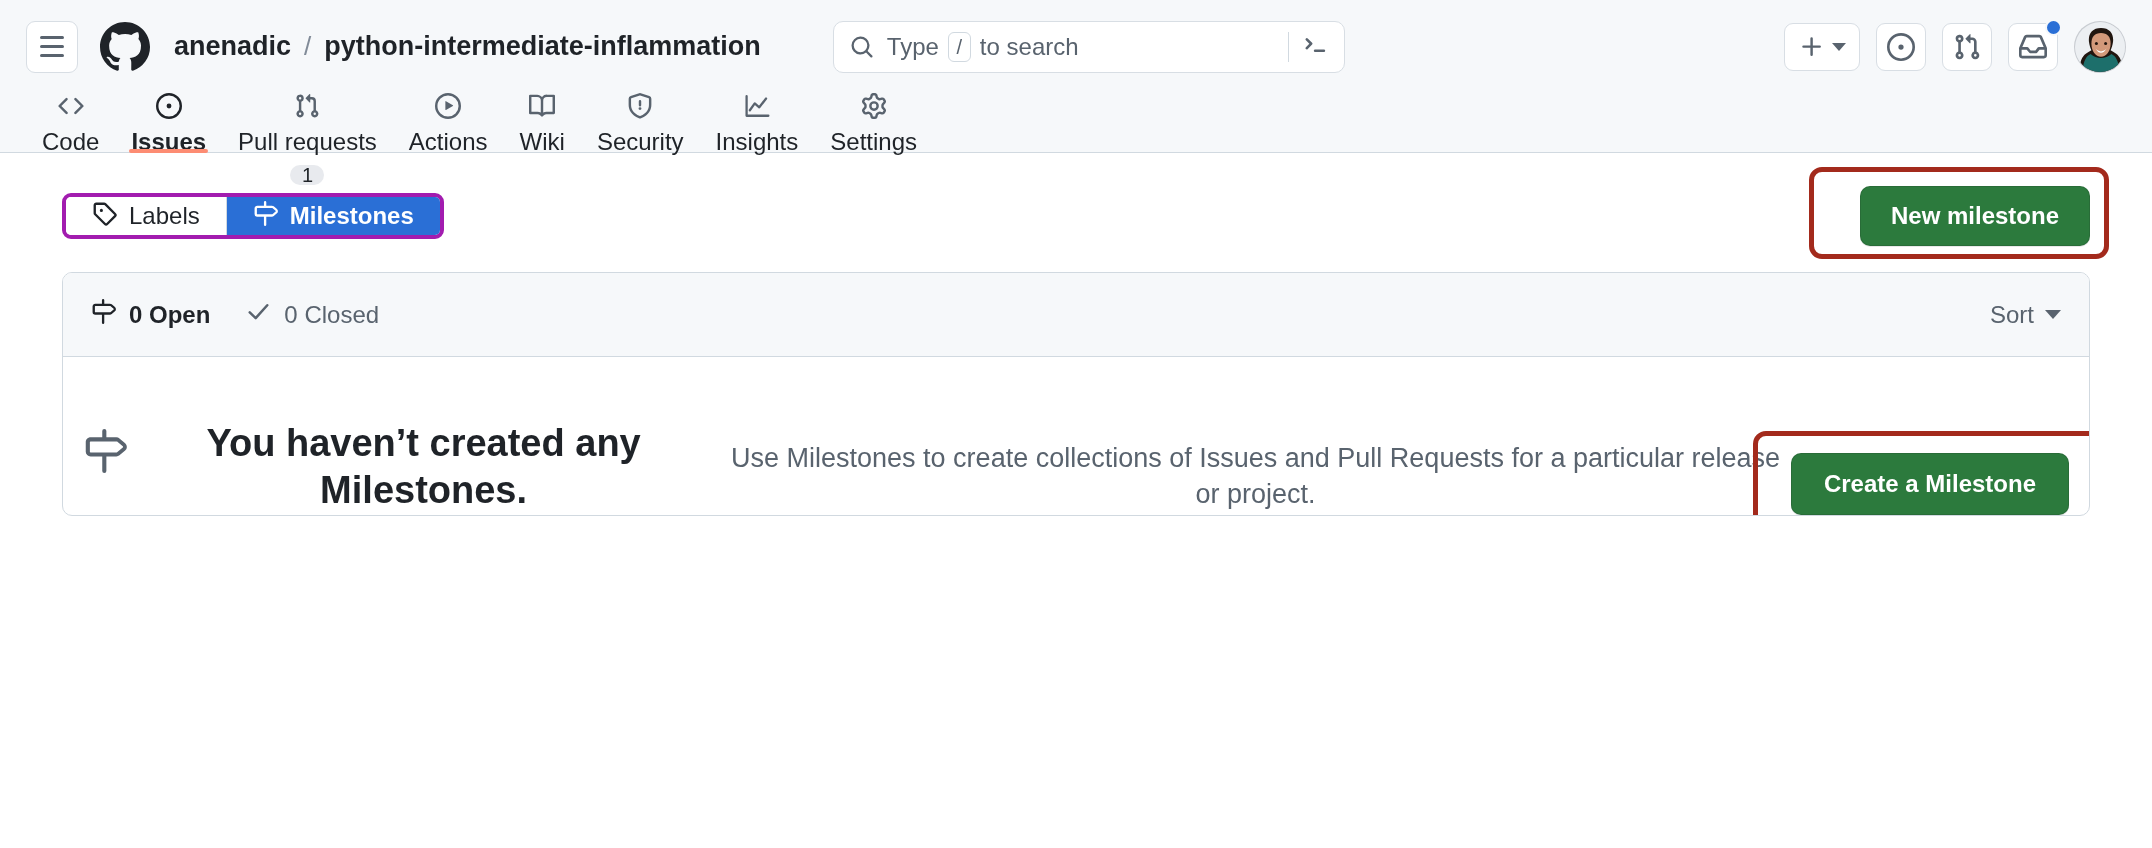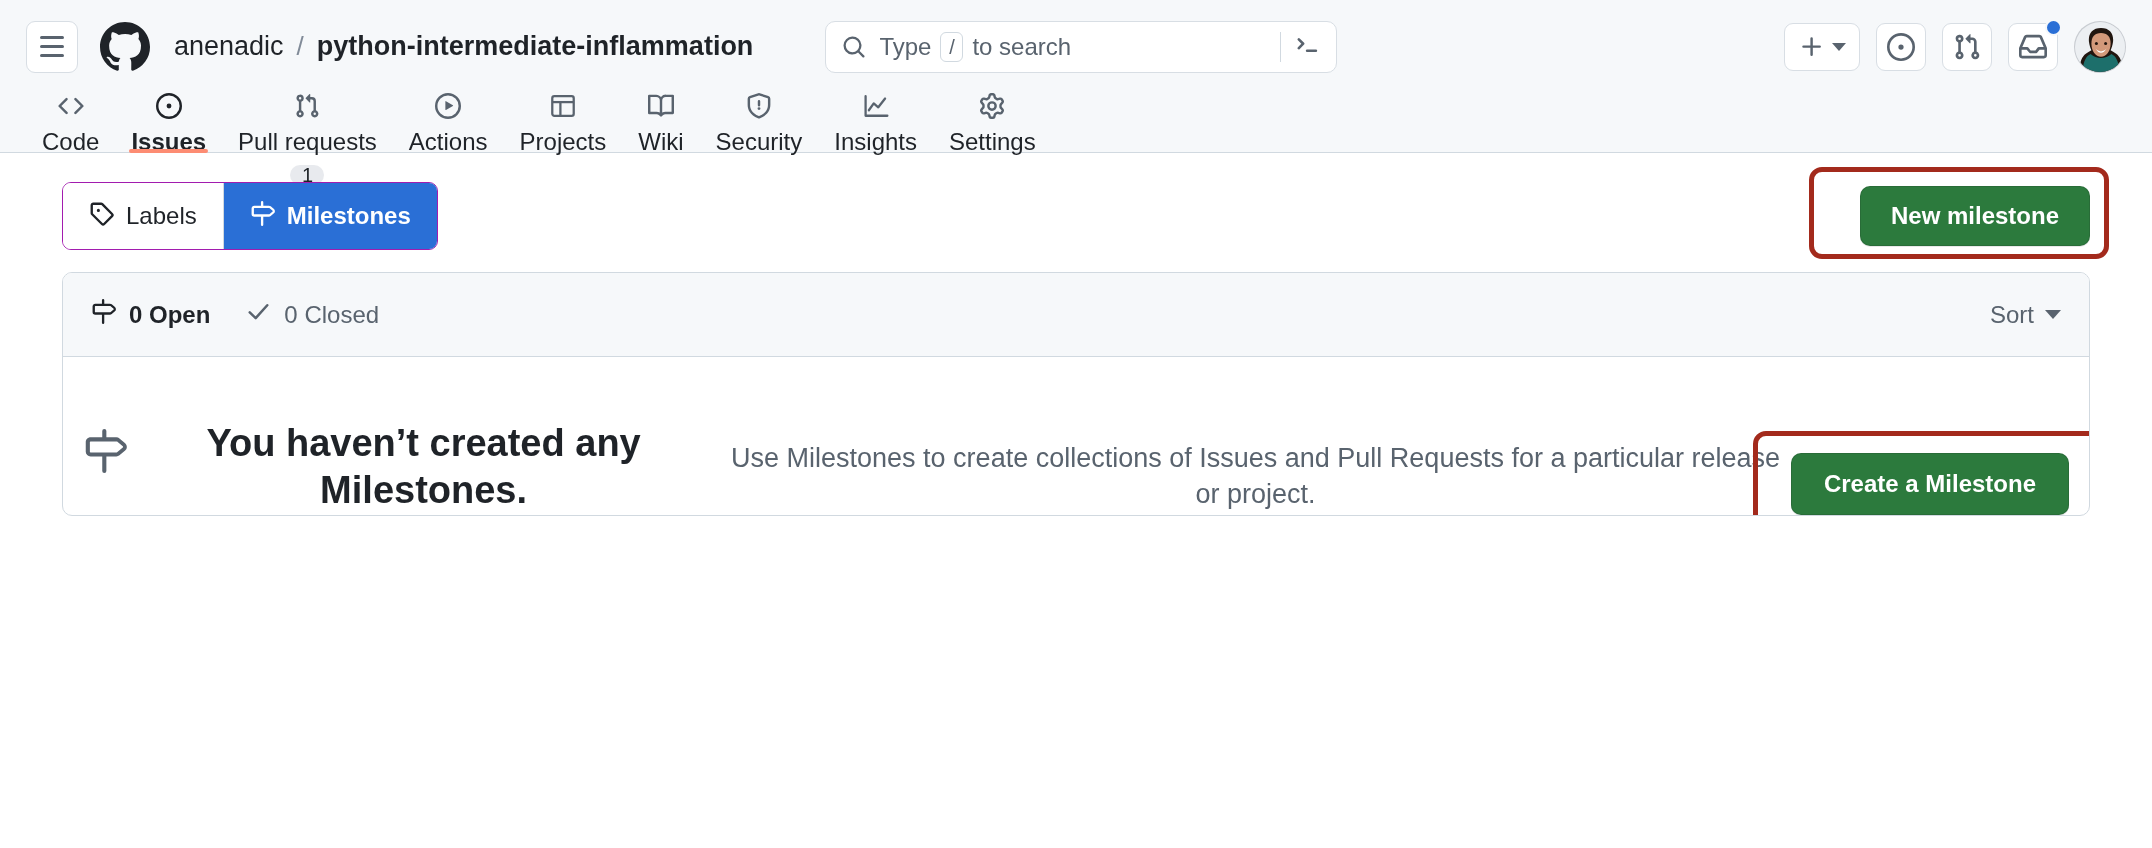--- a/index.html
+++ b/index.html
@@ -54,21 +54,21 @@
 
   .breadcrumb {
     margin-left: 24px;
     display: flex;
     align-items: baseline;
     gap: 13px;
     font-size: 27px;
     flex: none;
     white-space: nowrap;
   }
-  .breadcrumb .owner { color: #1f2328; font-weight: 400; }
+  .breadcrumb .owner { color: #1f2328; font-weight: 700; }
   .breadcrumb .sep { color: #818b98; font-weight: 300; font-size: 26px; }
   .breadcrumb .repo { color: #1f2328; font-weight: 700; }
 
   .search-wrap {
     margin-left: 72px;
     width: 512px;
     height: 52px;
     background: #ffffff;
     border: 1px solid #d8dee4;
     border-radius: 10px;
@@ -219,24 +219,24 @@
     display: flex;
     align-items: center;
     justify-content: space-between;
     height: 60px;
     position: relative;
   }
 
   .segmented {
     display: flex;
     align-items: stretch;
-    border: 1px solid #a21caf;
+    border: 4px solid #a21caf;
     border-radius: 9px;
     overflow: hidden;
-    height: 68px;
+    height: 46px;
     flex: none;
   }
   .seg-btn {
     display: flex;
     align-items: center;
     gap: 12px;
     padding: 0 26px;
     font-size: 24px;
     background: #ffffff;
     color: #1f2328;
@@ -539,30 +539,20 @@
     <span class="tab-icon">
       <svg width="26" height="26" viewBox="0 0 16 16" fill="#59636e" aria-hidden="true">
         <path d="M8 0a8 8 0 1 1 0 16A8 8 0 0 1 8 0ZM1.5 8a6.5 6.5 0 1 0 13 0 6.5 6.5 0 0 0-13 0Z"></path>
         <path d="M6.379 5.227A.25.25 0 0 1 6.75 5.01l4.25 2.49a.25.25 0 0 1 0
                  .432l-4.25 2.49a.25.25 0 0 1-.371-.216Z"></path>
       </svg>
     </span>
     <span class="tab-label">Actions</span>
   </div>
 
-  <div class="tab">
-    <span class="tab-icon">
-      <svg width="26" height="26" viewBox="0 0 16 16" fill="none" stroke="#59636e" stroke-width="1.4" aria-hidden="true">
-        <rect x="1.4" y="1.9" width="13.2" height="12.2" rx="1.3"></rect>
-        <line x1="1.4" y1="5.6" x2="14.6" y2="5.6"></line>
-        <line x1="6.4" y1="5.6" x2="6.4" y2="14.1"></line>
-      </svg>
-    </span>
-    <span class="tab-label">Projects</span>
-  </div>
 
   <div class="tab">
     <span class="tab-icon">
       <svg width="26" height="26" viewBox="0 0 16 16" fill="#59636e" aria-hidden="true">
         <path d="M0 1.75A.75.75 0 0 1 .75 1h4.253c1.227 0 2.317.59 3 1.501A3.743 3.743 0 0 1
                  11.006 1h4.245a.75.75 0 0 1 .75.75v10.5a.75.75 0 0 1-.75.75h-4.507a2.25 2.25
                  0 0 0-1.591.659l-.622.621a.75.75 0 0 1-1.06 0l-.622-.621A2.25 2.25 0 0 0
                  5.258 13H.75a.75.75 0 0 1-.75-.75Zm7.251 10.324.004-5.073-.002-2.253A2.25
                  2.25 0 0 0 5.003 2.5H1.5v9h3.757a3.75 3.75 0 0 1 1.994.574ZM8.755
                  4.75l-.004 7.322a3.752 3.752 0 0 1 1.992-.572H14.5v-9h-3.495a2.25 2.25 0 0

